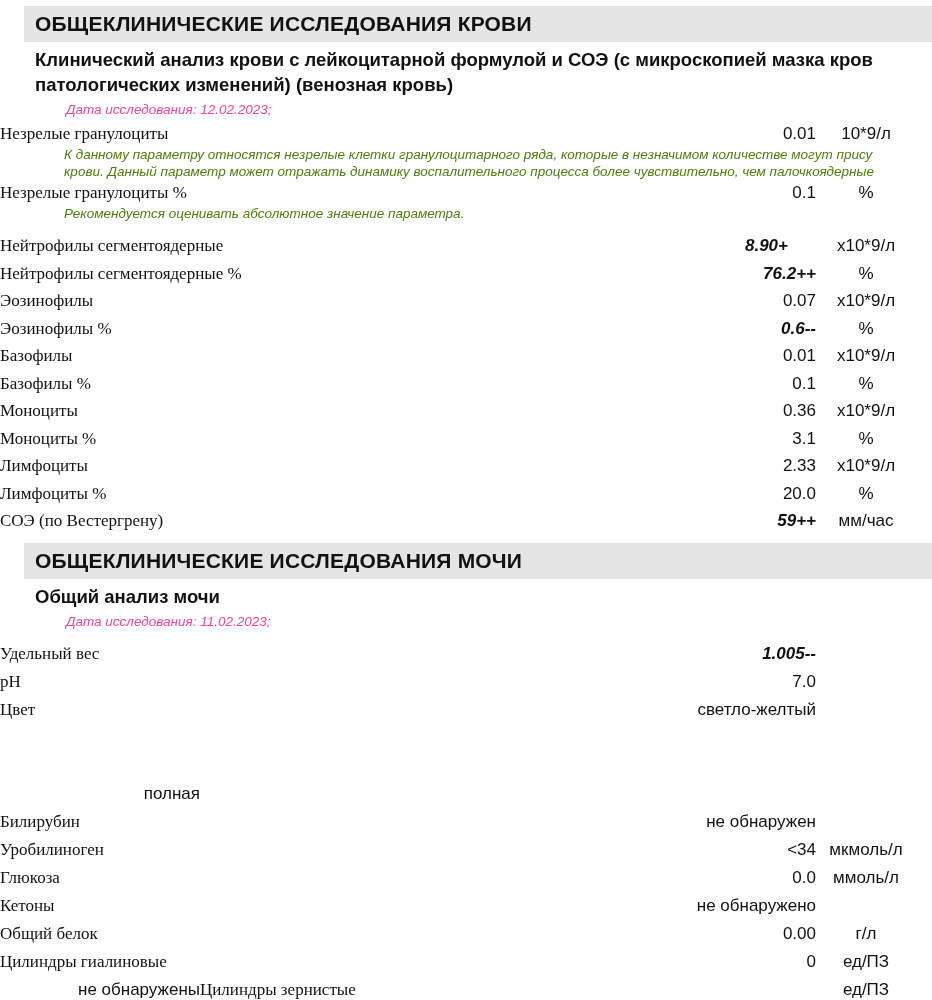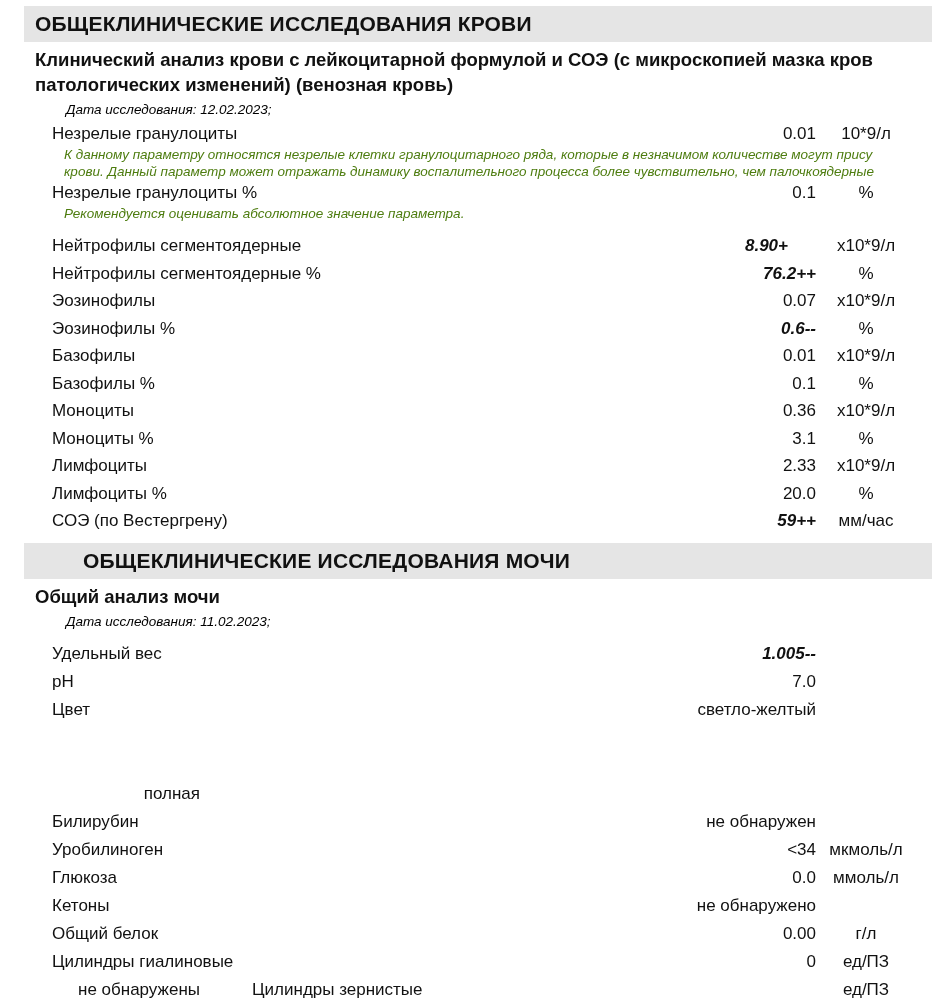--- a/index.html
+++ b/index.html
@@ -11,57 +11,56 @@
     font-family:"Liberation Sans","DejaVu Sans",sans-serif;
     color:#111111;
   }
   .band{
     margin-left:24px;
     height:36px;
     background:#e5e5e5;
     display:flex;align-items:center;
   }
   .band.first{margin-top:6px;}
-  .band.second{margin-top:8px;padding-left:48px;}
+  .band.second{margin-top:8px;}
   .band-title{
     padding-left:11px;
     font-size:21px;font-weight:bold;
     letter-spacing:.2px;
     white-space:nowrap;overflow:hidden;
   }
   .study-title{
     margin:5px 0 0 35px;
     font-size:18.5px;font-weight:bold;
     line-height:25px;
   }
   .study-title .tline{
     white-space:nowrap;overflow:hidden;width:897px;
   }
   .study-date{
     margin:4px 0 0 66px;
     font-size:13.5px;font-style:italic;
     line-height:17px;
-    color:#000000;
+    color:#ec4899;
   }
   .rows{margin-top:3px;}
   .rows.urine{margin-top:10px;}
   .row{
     display:flex;align-items:center;
     height:27.5px;
     padding-right:16px;
     font-size:17px;
   }
   .rows.blood .row.has-note{height:26px;}
   .row.gap-before{margin-top:56px;}
   .rows.blood .row:nth-child(6){margin-top:10px;gap:28px;} 
   .rows.urine .row{height:28px;}
   .cell.label{
     flex:1;
-    padding-left:52px;
-    white-space:nowrap;overflow:hidden;
+    white-space:nowrap;overflow:hidden;font-family:Liberation Serif, serif;
   }
   .cell.value{
     width:200px;text-align:right;
     white-space:nowrap;
   }
   .cell.unit{
     width:100px;text-align:center;
     white-space:nowrap;
   }
   .cell.value.flag{font-weight:bold;font-style:italic;}

